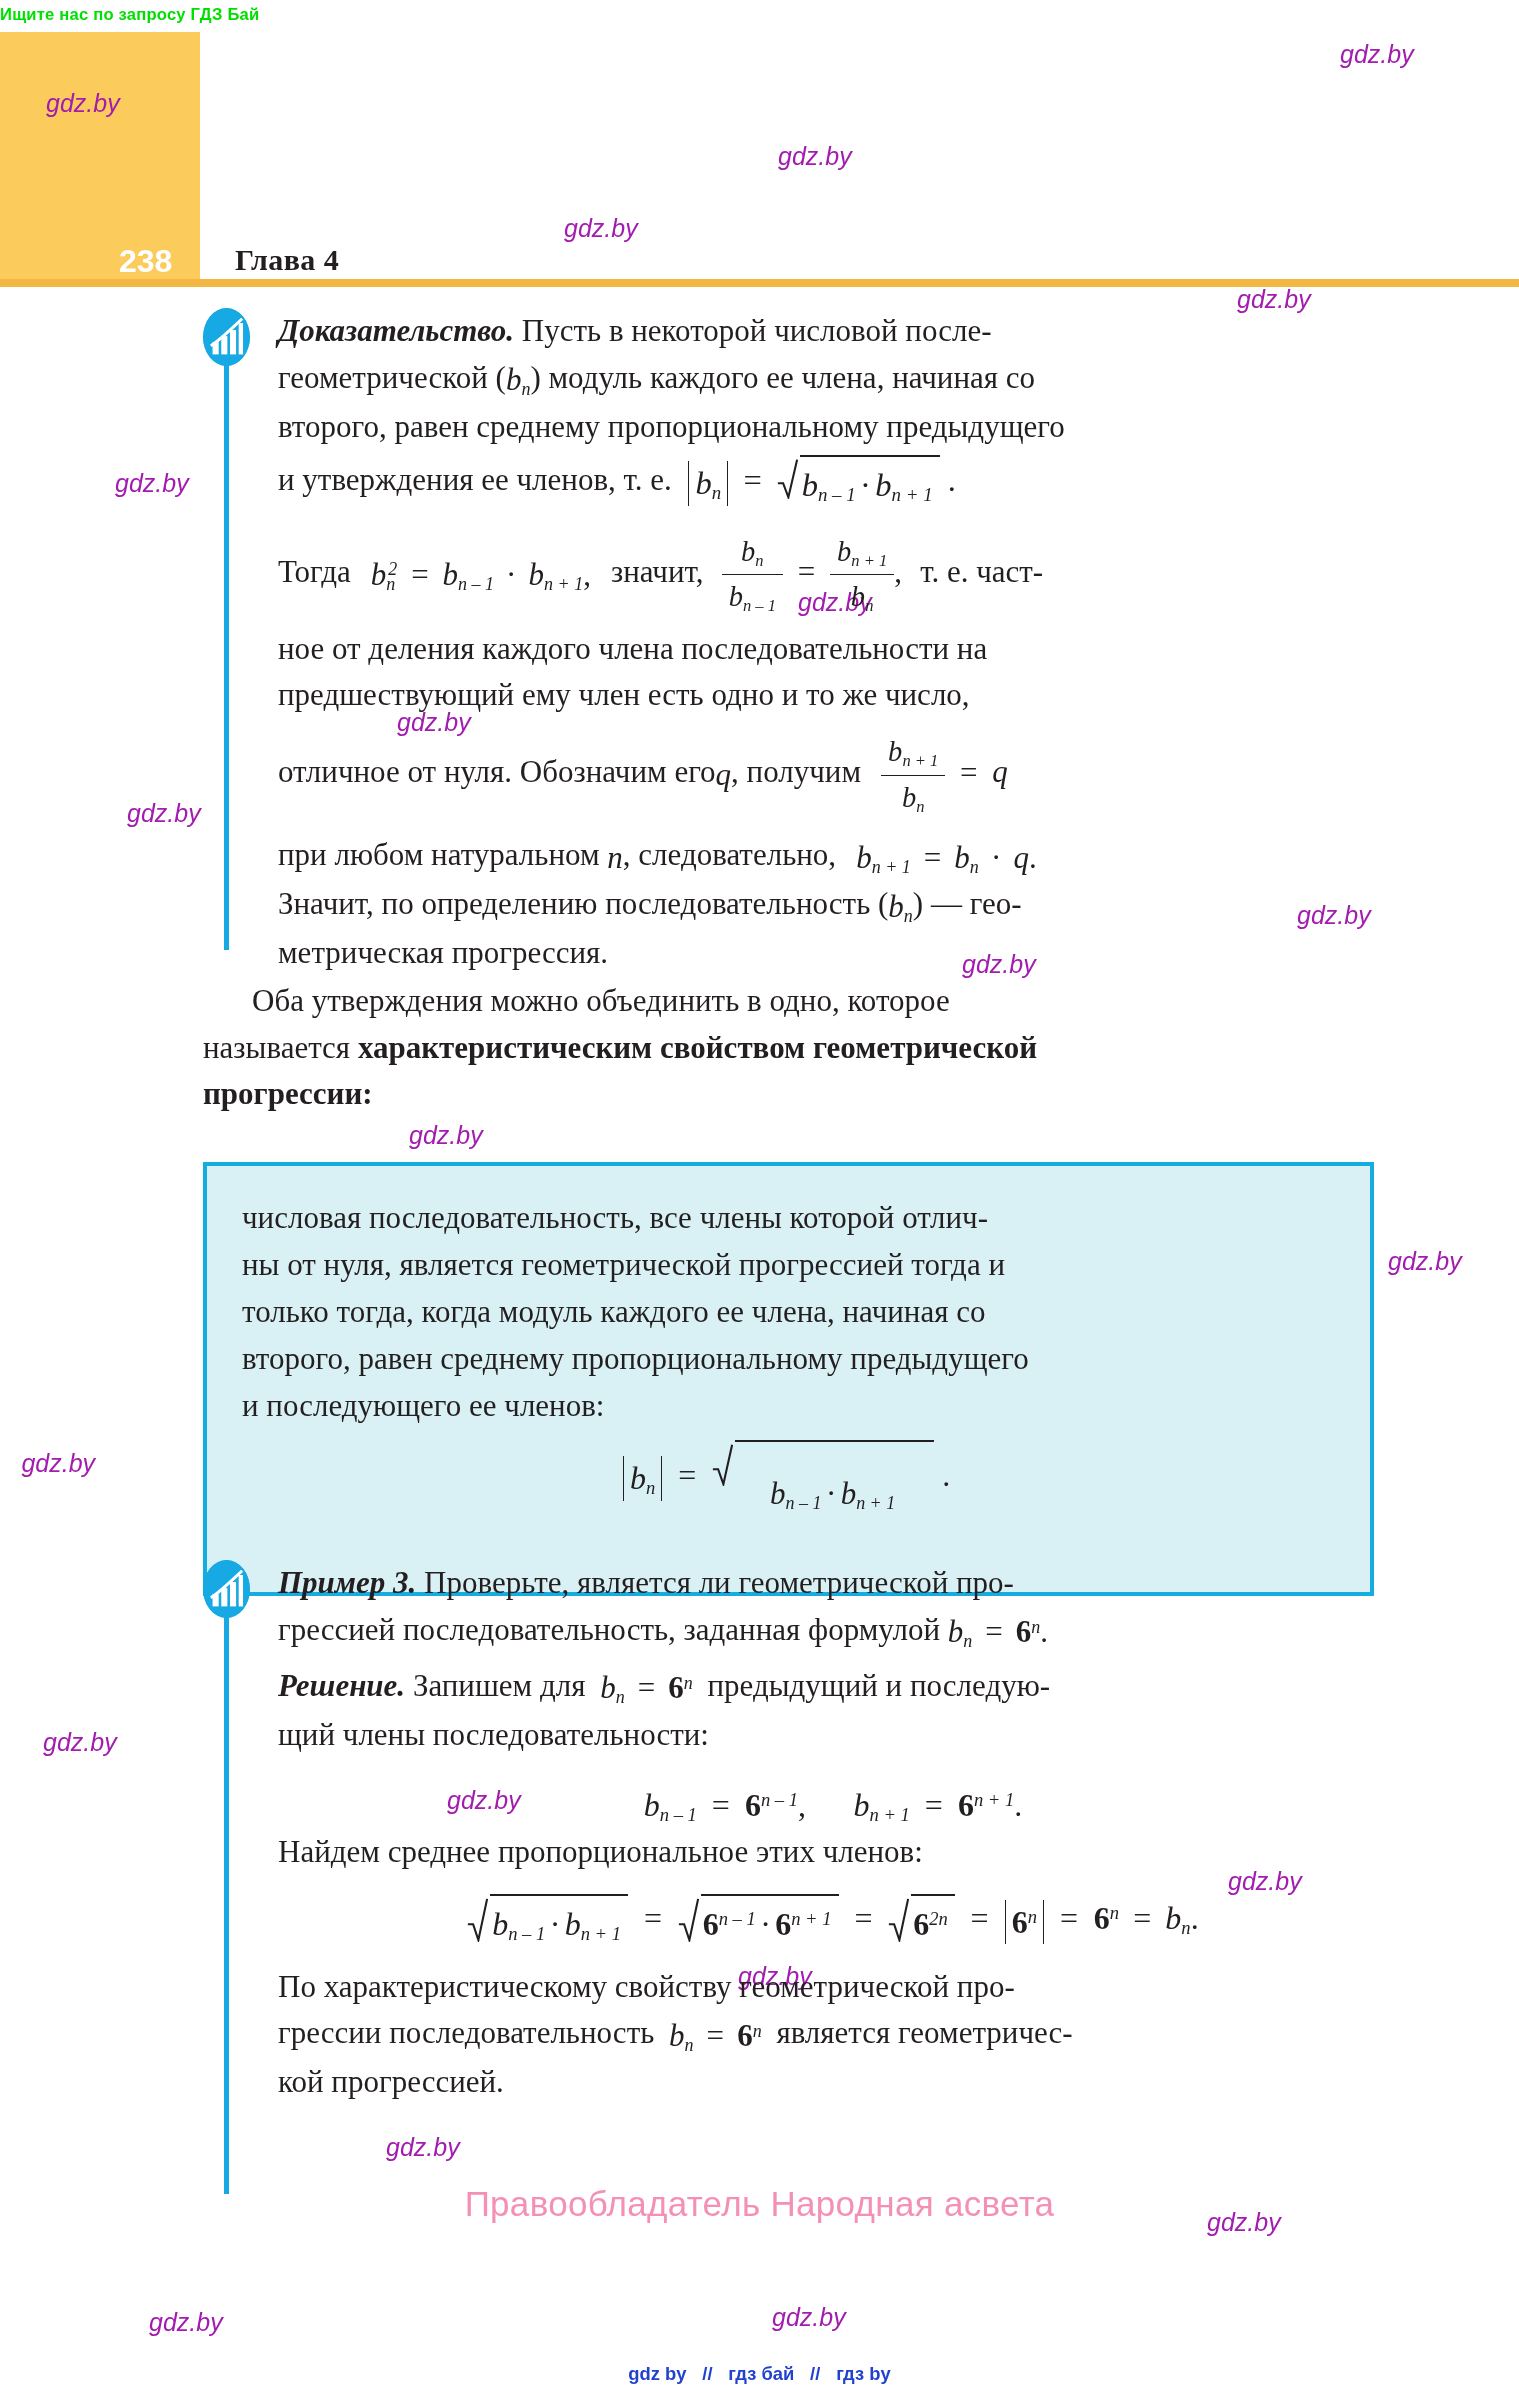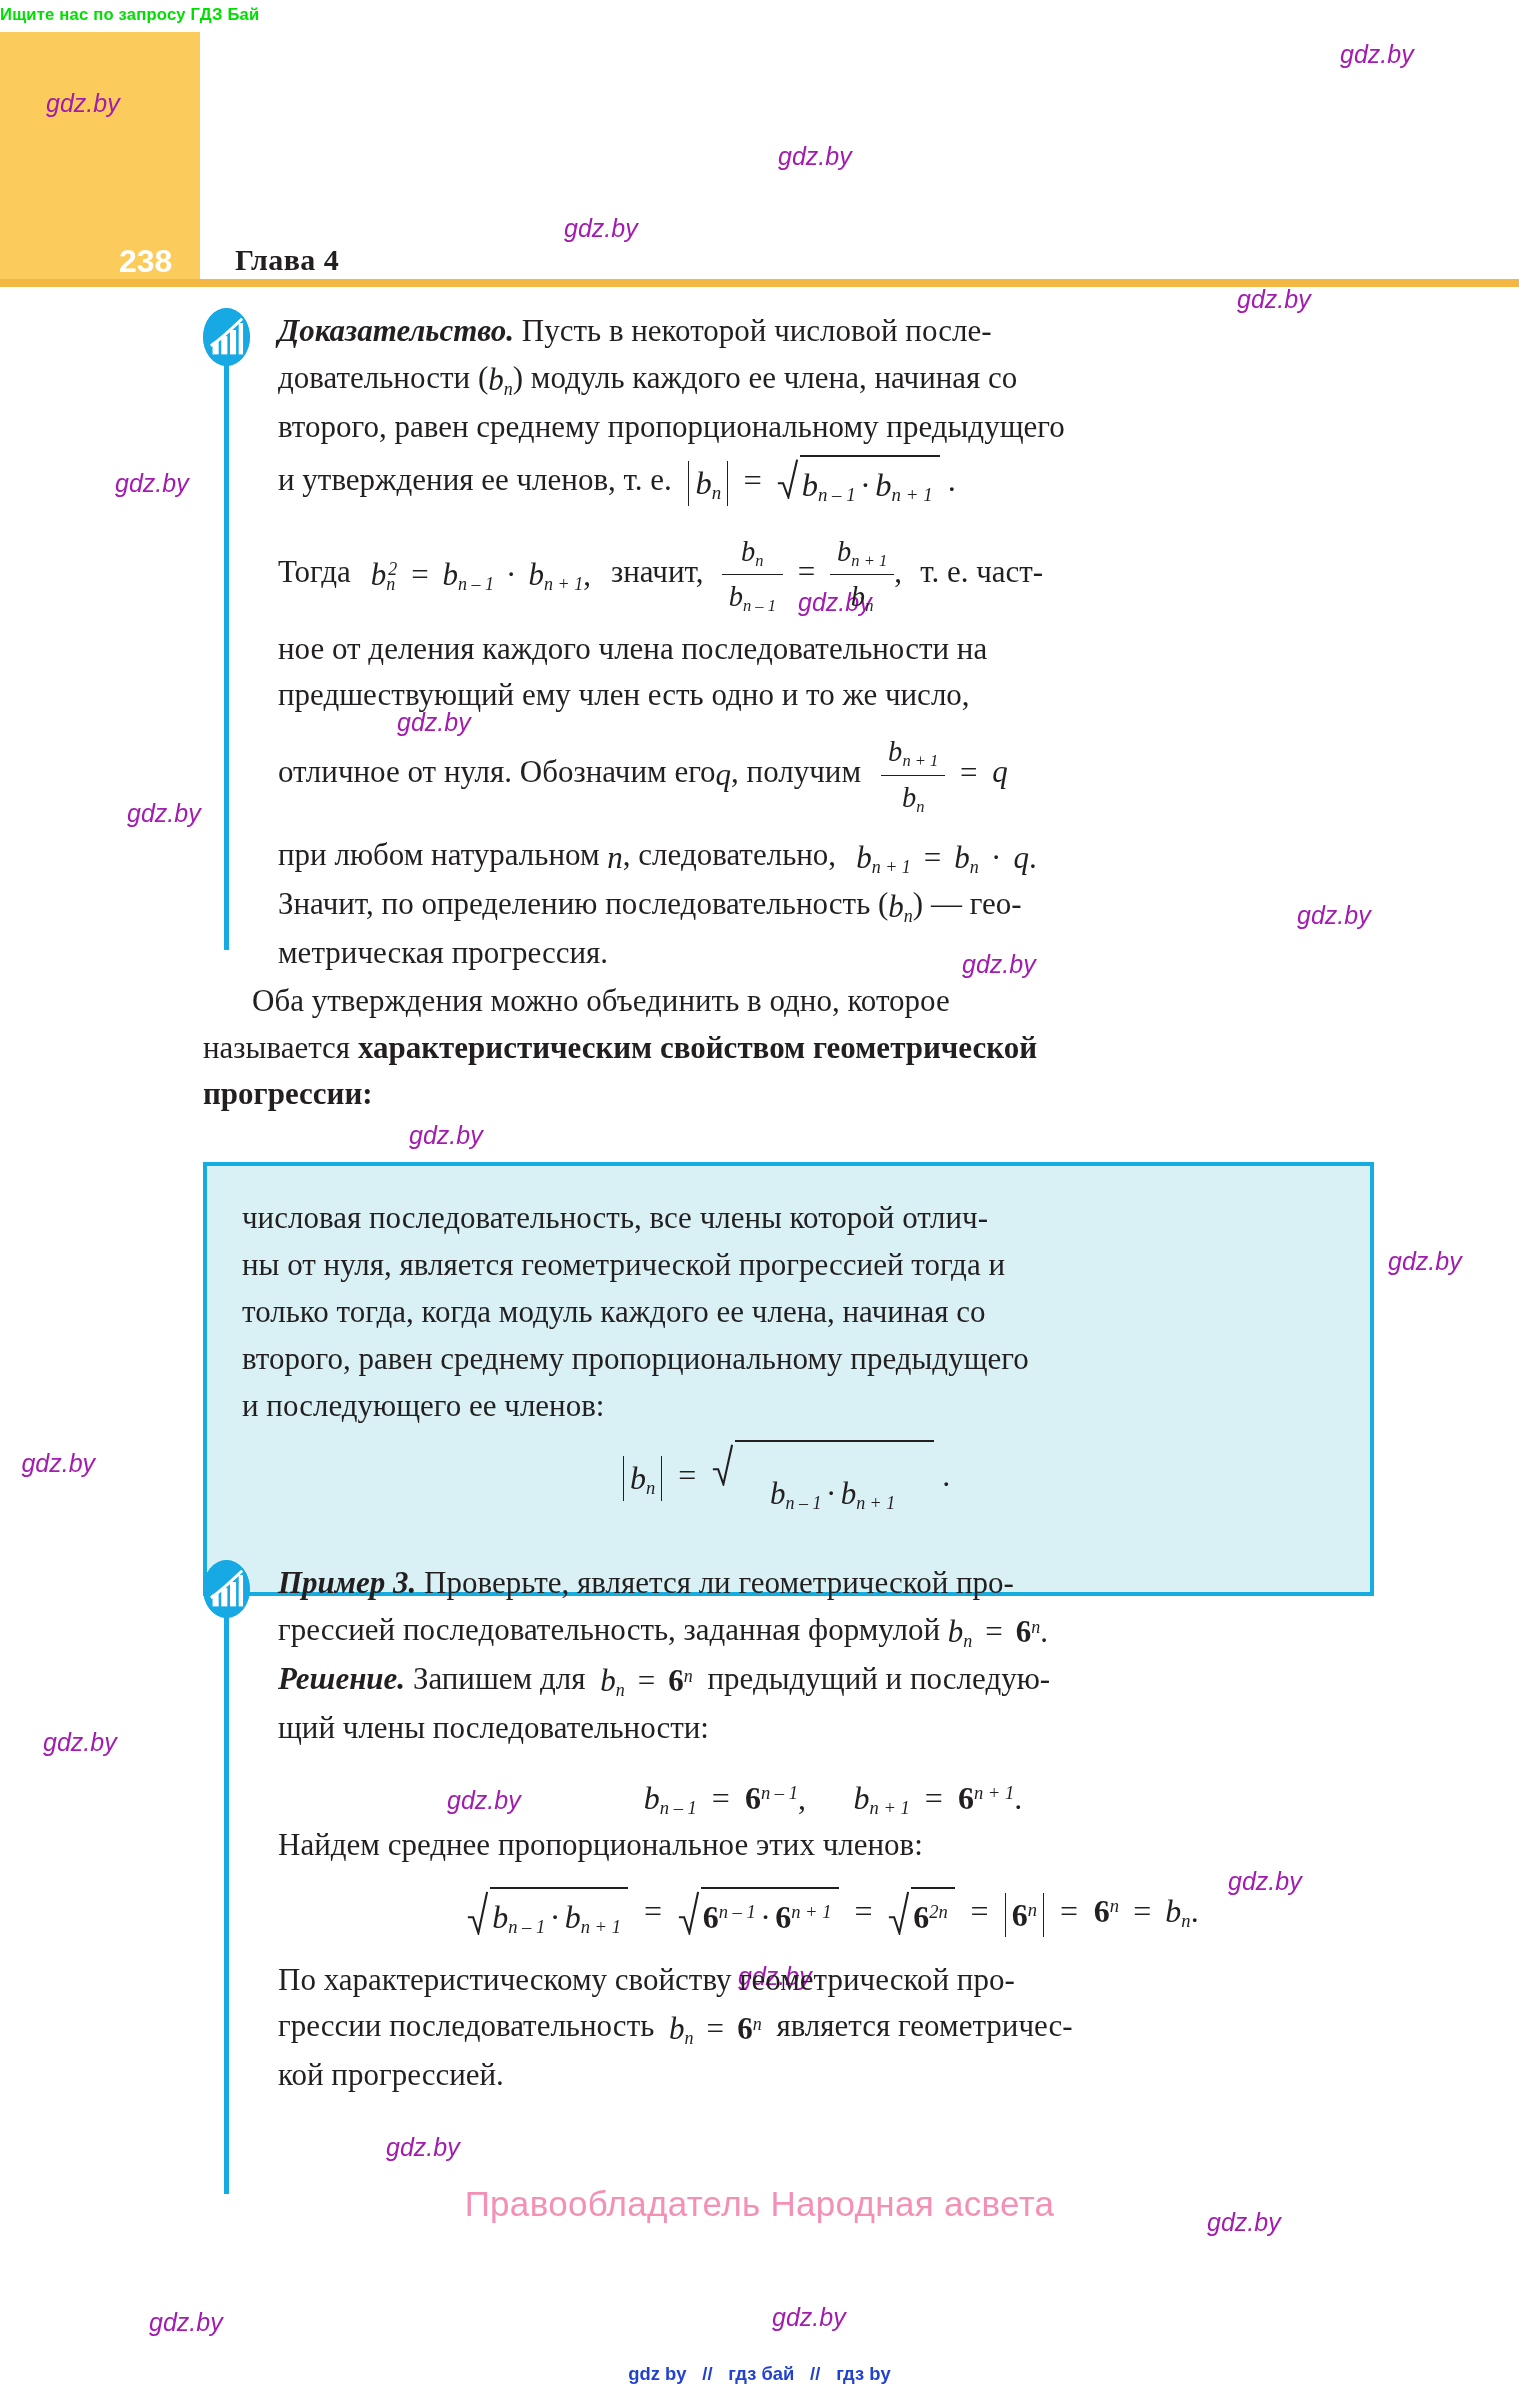--- a/index.html
+++ b/index.html
@@ -238,21 +238,21 @@
   </div>
   <div class="bar" style="height:586px;"></div>
 </div>
 
 <div class="col" style="top:308px;">
   <div>
     <span class="italic bold">Доказательство.</span>
     <span>Пусть в некоторой числовой после-</span>
   </div>
   <div>
-    <span>довательности (</span><span class="math"><span>b</span><sub>n</sub></span><span>) модуль каждого ее члена, начиная со</span>
+    <span>геометрической (</span><span class="math"><span>b</span><sub>n</sub></span><span>) модуль каждого ее члена, начиная со</span>
   </div>
   <div>второго, равен среднему пропорциональному предыдущего</div>
   <div style="margin-top:5.3px;">
     <span>и утверждения ее членов, т. е.</span>
     <span class="math" style="font-size:1.05em; margin-left:8.8px;">
       <span class="abs"><span>b</span><sub>n</sub></span>
       <span class="opsub" style="margin:0 7px;">=</span>
       <span class="rad">
         <span class="sign"><svg width="21" height="42" viewBox="0 0 24 48">
               <path d="M1 30 L7 30 L13 46 L23 3" stroke="#231f20" stroke-width="2.4" fill="none"></path>
@@ -364,21 +364,21 @@
     <span>Проверьте, является ли геометрической про-</span>
   </div>
   <div>
     <span>грессией последовательность, заданная формулой</span>
     <span class="math">
       <span>b</span><sub>n</sub>
       <span class="opsub" style="margin:0 5.3px;">=</span>
       <span class="num">6</span><sup>n</sup><span class="opsub">.</span>
     </span>
   </div>
-  <div style="margin-top:0;">
+  <div style="margin-top:7px;">
     <span class="italic bold">Решение.</span>
     <span>Запишем для</span>
     <span class="math" style="margin:0 7px;">
       <span>b</span><sub>n</sub>
       <span class="opsub" style="margin:0 5.3px;">=</span>
       <span class="num">6</span><sup>n</sup>
     </span>
     <span>предыдущий и последую-</span>
   </div>
   <div>щий члены последовательности:</div>

